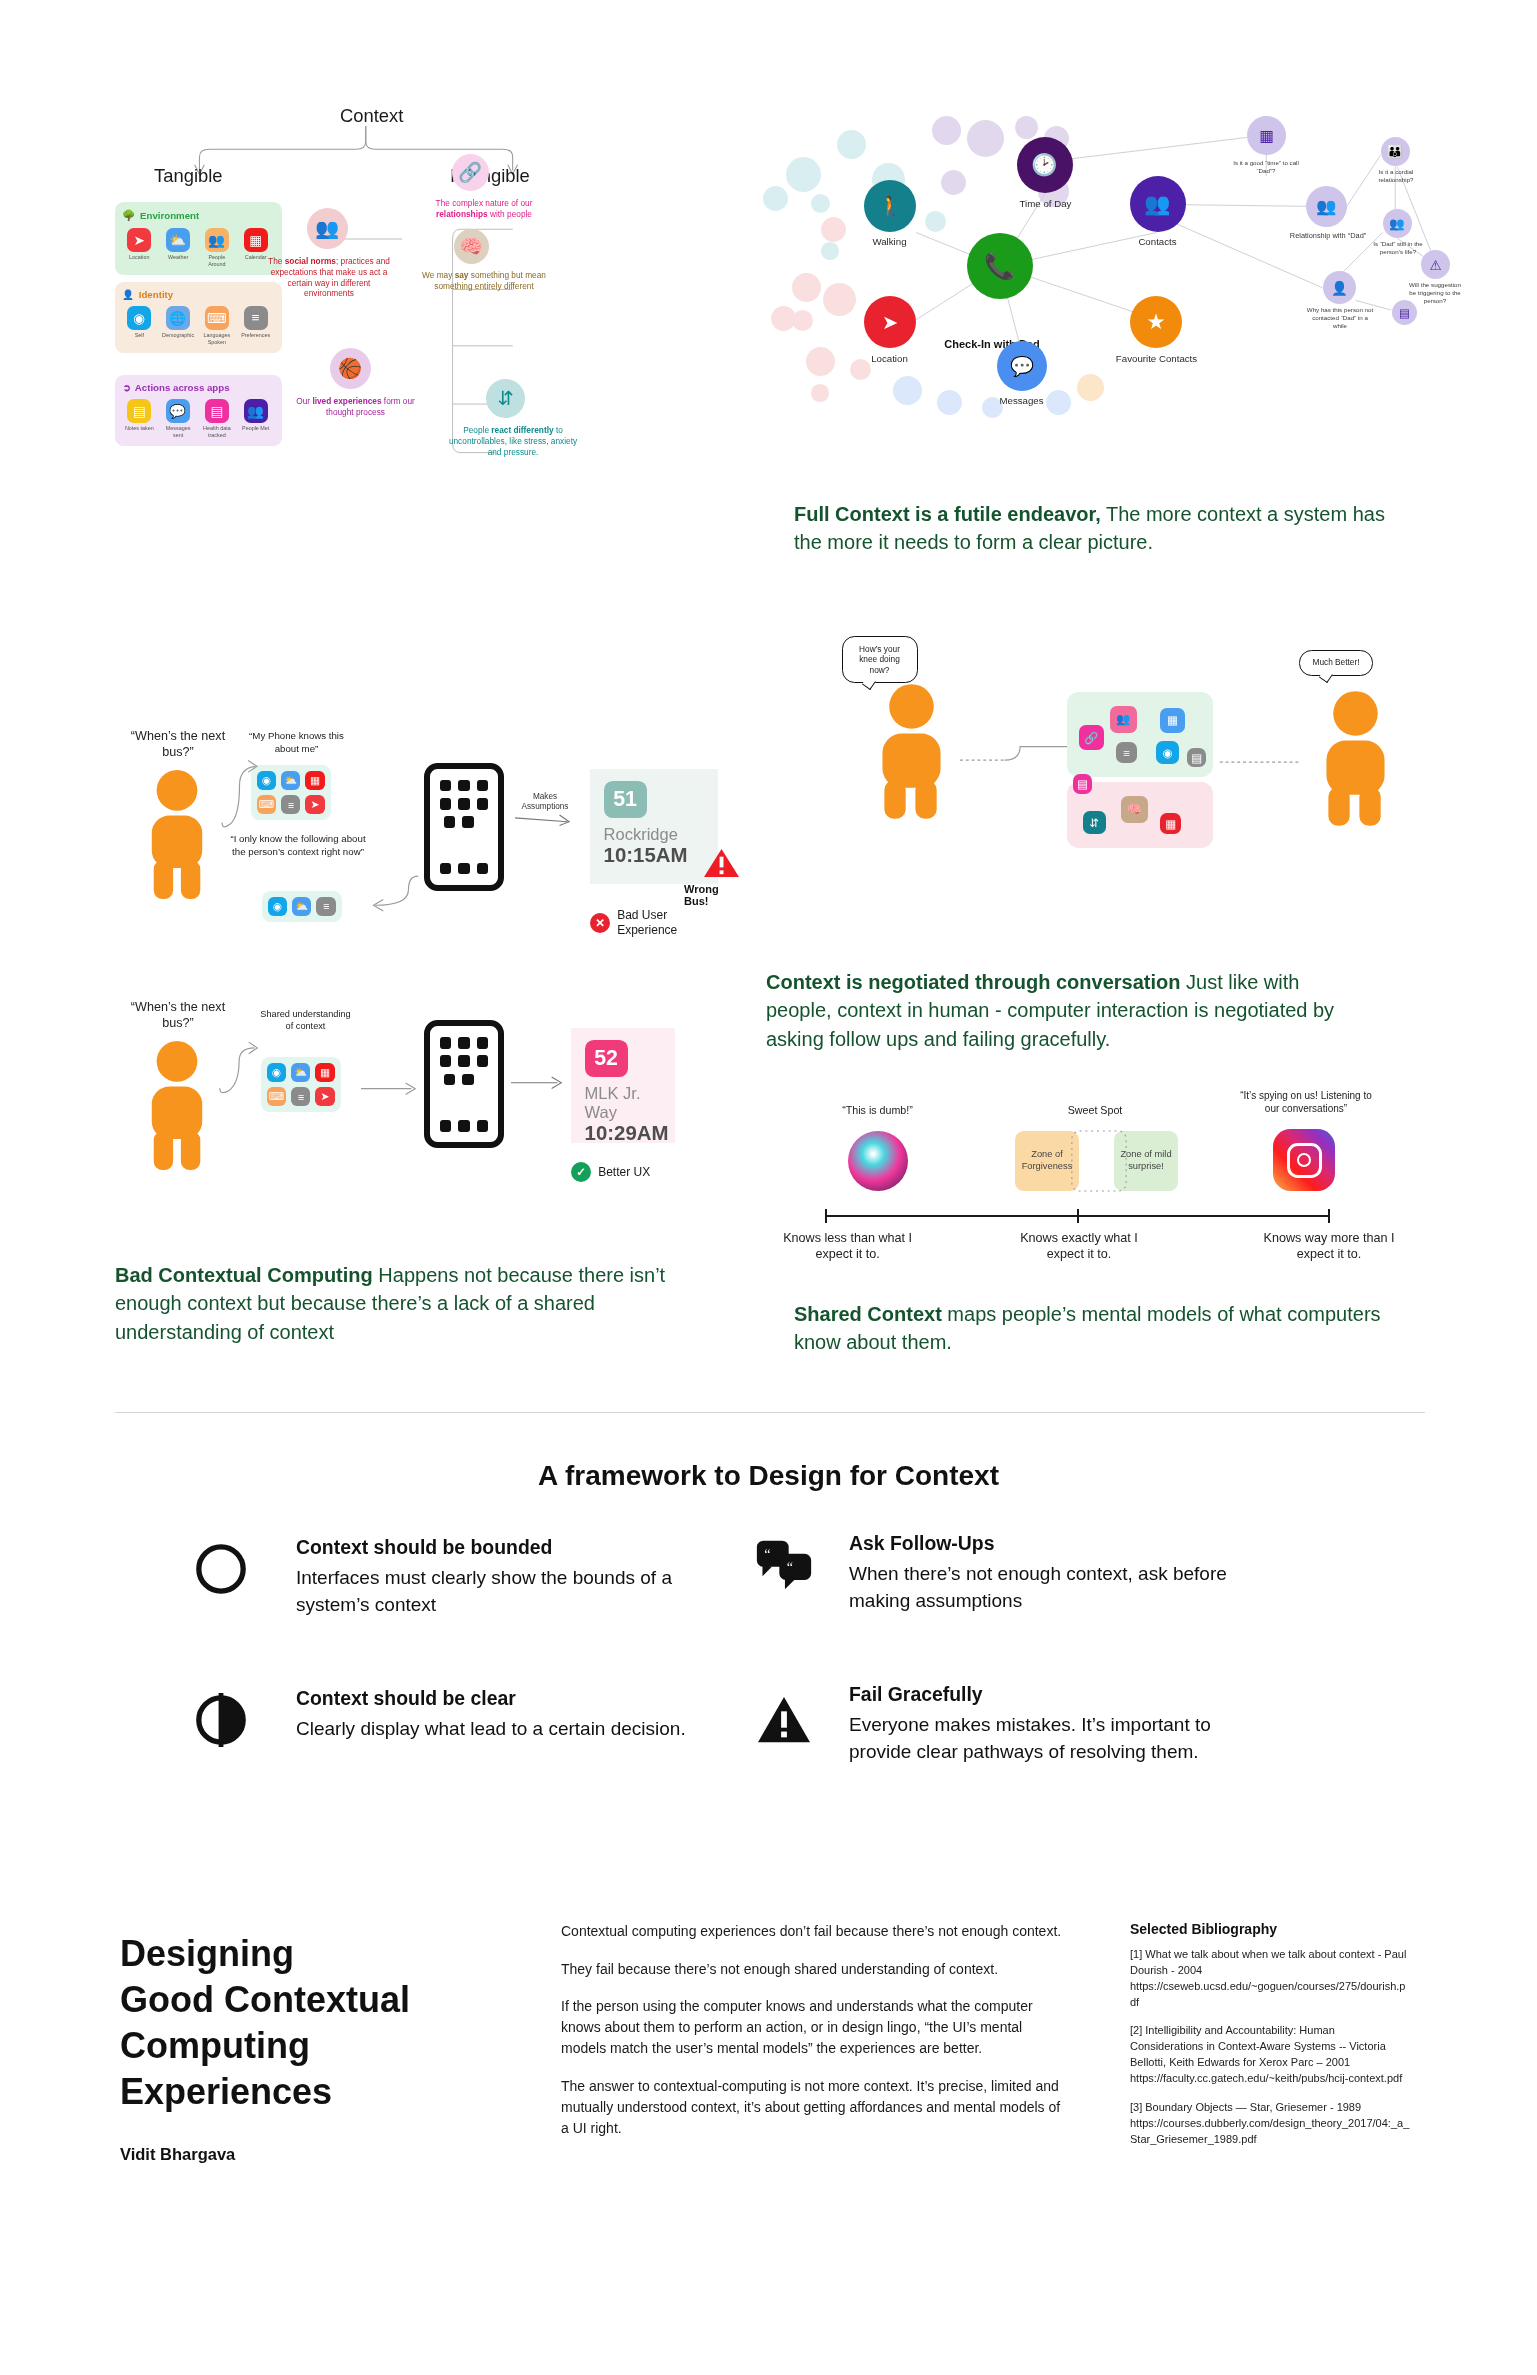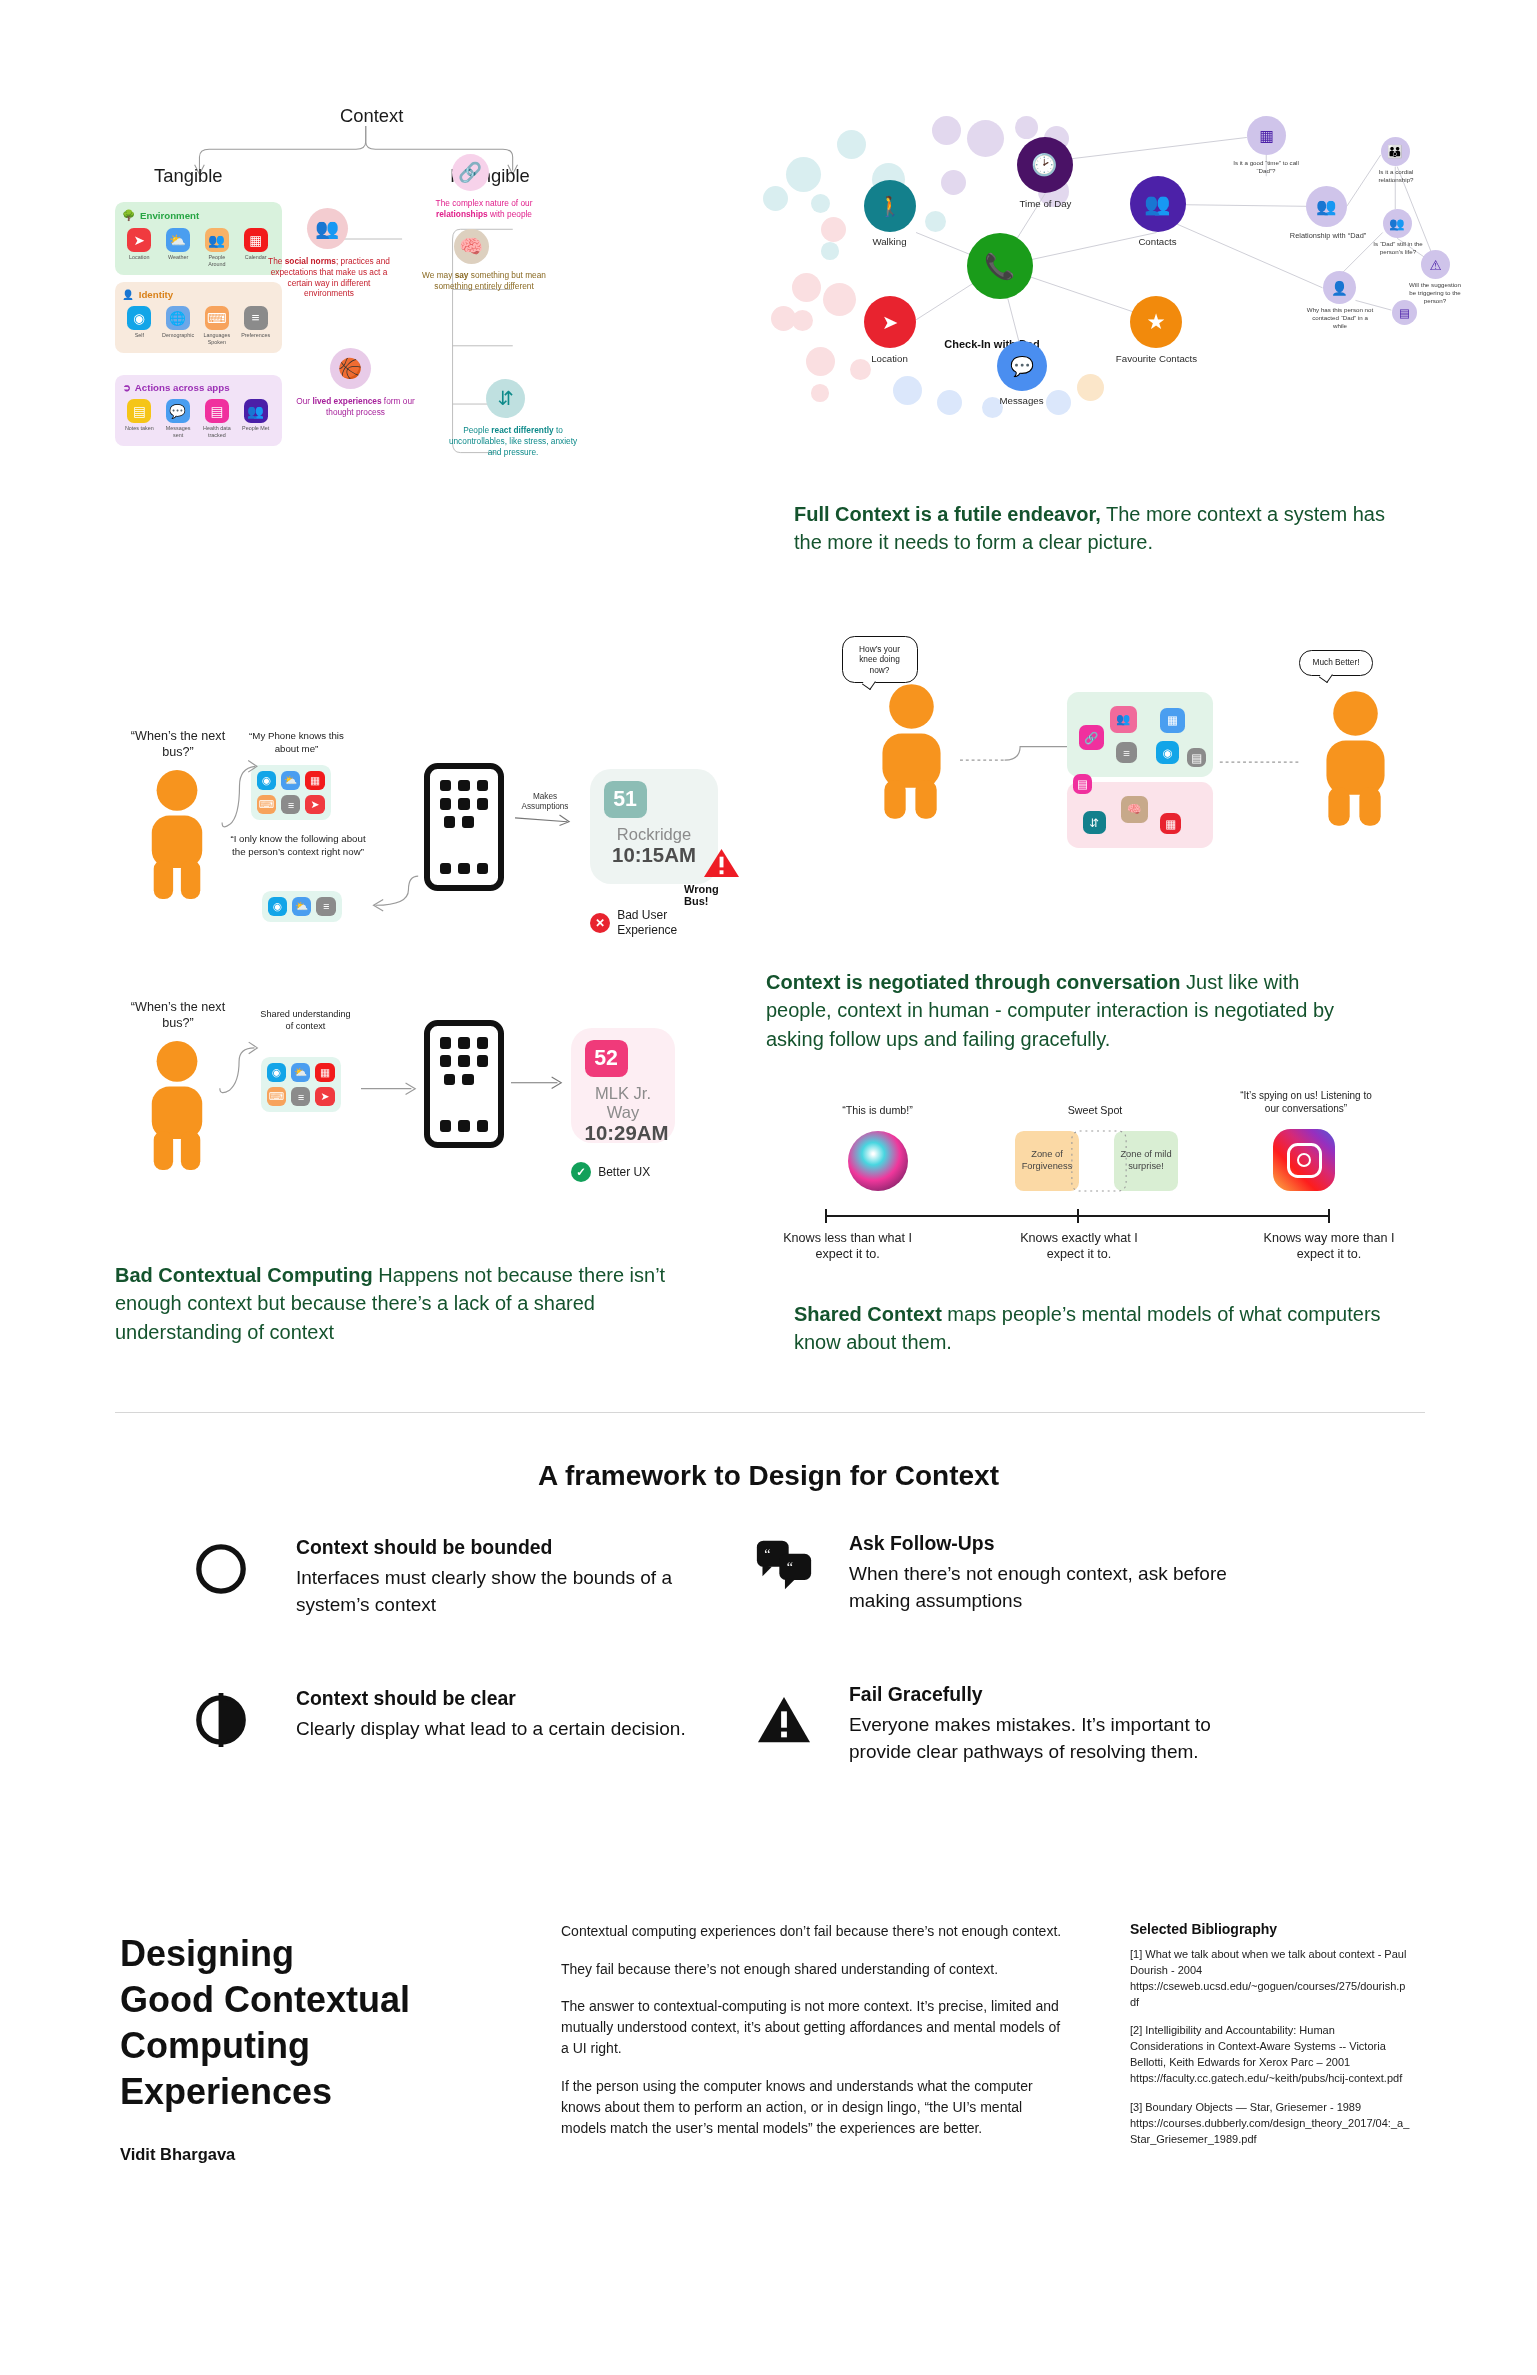--- a/index.html
+++ b/index.html
@@ -75,21 +75,21 @@
     display: grid; gap: 4.9px;
   }
   .appgrid .sq { width: 19.4px; height: 19.4px; border-radius: 5.8px;
     display: flex; align-items: center; justify-content: center; color: #fff; font-size: 10.7px; }
   .phone {
     position: absolute; border: 6.8px solid #111; border-radius: 13.6px; background: #fff;
     display: flex; flex-direction: column; justify-content: space-between; padding: 10.7px 9.7px;
   }
   .phone .row { display: flex; gap: 6.8px; justify-content: center; }
   .phone .dot { width: 11.6px; height: 11.6px; background: #111; border-radius: 2.9px; }
-  .buscard { position: absolute; border-radius: 21px; padding: 11.6px 13.6px; text-align: center; }
+  .buscard { position: absolute; border-radius: 1px; padding: 11.6px 13.6px; }
   .busnum { width: 43px; height: 37px; border-radius: 8.7px; display:flex;
     align-items:center; justify-content:center; color:#fff; font-size:21.3px; font-weight:600; }
   .busstop { font-size: 16.5px; color: #8b8b8b; margin-top: 7.8px; }
   .bustime { font-size: 20.4px; font-weight: bold; color: #4d4d4d; }
   .verdict { position: absolute; display: flex; align-items: center; gap: 6.8px; font-size: 12px; line-height:1.25; }
   .vcircle { width: 20.4px; height: 20.4px; border-radius: 50%; display:flex;
     align-items:center; justify-content:center; color:#fff; font-size:11.6px; font-weight:bold; }
 
   
   .speech {
@@ -690,22 +690,22 @@
       <div>Designing</div>
       <div>Good Contextual</div>
       <div>Computing</div>
       <div>Experiences</div>
     </div>
     <div class="author">Vidit Bhargava</div>
 
     <div class="foot-col">
       <p>Contextual computing experiences don’t fail because there’s not enough context.</p>
       <p>They fail because there’s not enough shared understanding of context.</p>
+      <p>If the person using the computer knows and understands what the computer knows about them to perform an action, or in design lingo, “the UI’s mental models match the user’s mental models” the experiences are better.</p>
       <p>The answer to contextual-computing is not more context. It’s precise, limited and mutually understood context, it’s about getting affordances and mental models of a UI right.</p>
-      <p>If the person using the computer knows and understands what the computer knows about them to perform an action, or in design lingo, “the UI’s mental models match the user’s mental models” the experiences are better.</p>
     </div>
 
     <div class="biblio">
       <h4>Selected Bibliography</h4>
       <p>[1] What we talk about when we talk about context - Paul Dourish - 2004 https://cseweb.ucsd.edu/~goguen/courses/275/dourish.pdf</p>
       <p>[2] Intelligibility and Accountability: Human Considerations in Context-Aware Systems -- Victoria Bellotti,  Keith Edwards for Xerox Parc – 2001 https://faculty.cc.gatech.edu/~keith/pubs/hcij-context.pdf</p>
       <p>[3] Boundary Objects — Star, Griesemer - 1989 https://courses.dubberly.com/design_theory_2017/04:_a_Star_Griesemer_1989.pdf</p>
     </div>
   </div>
 

